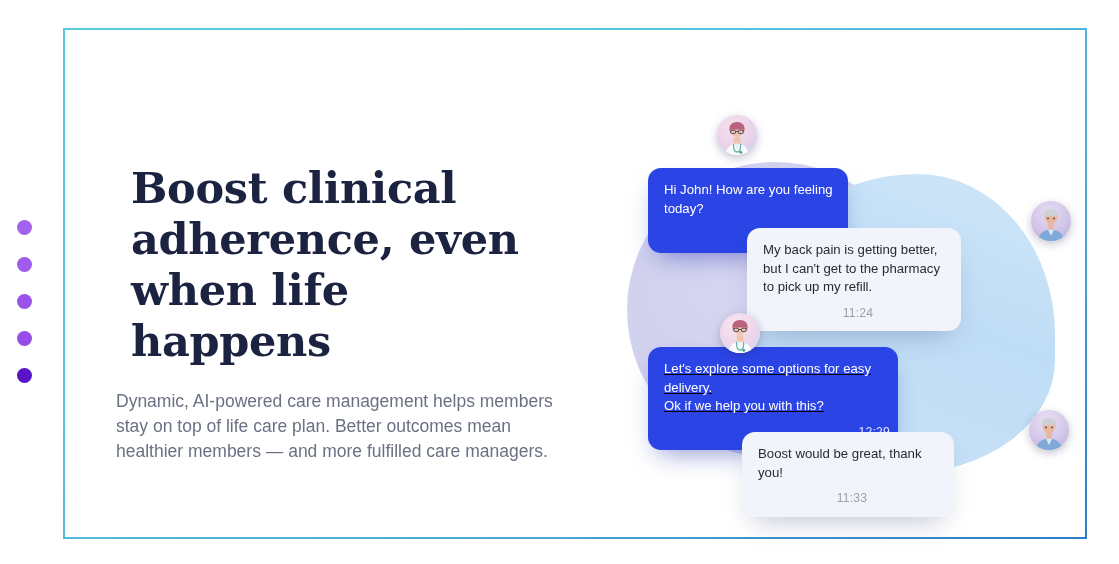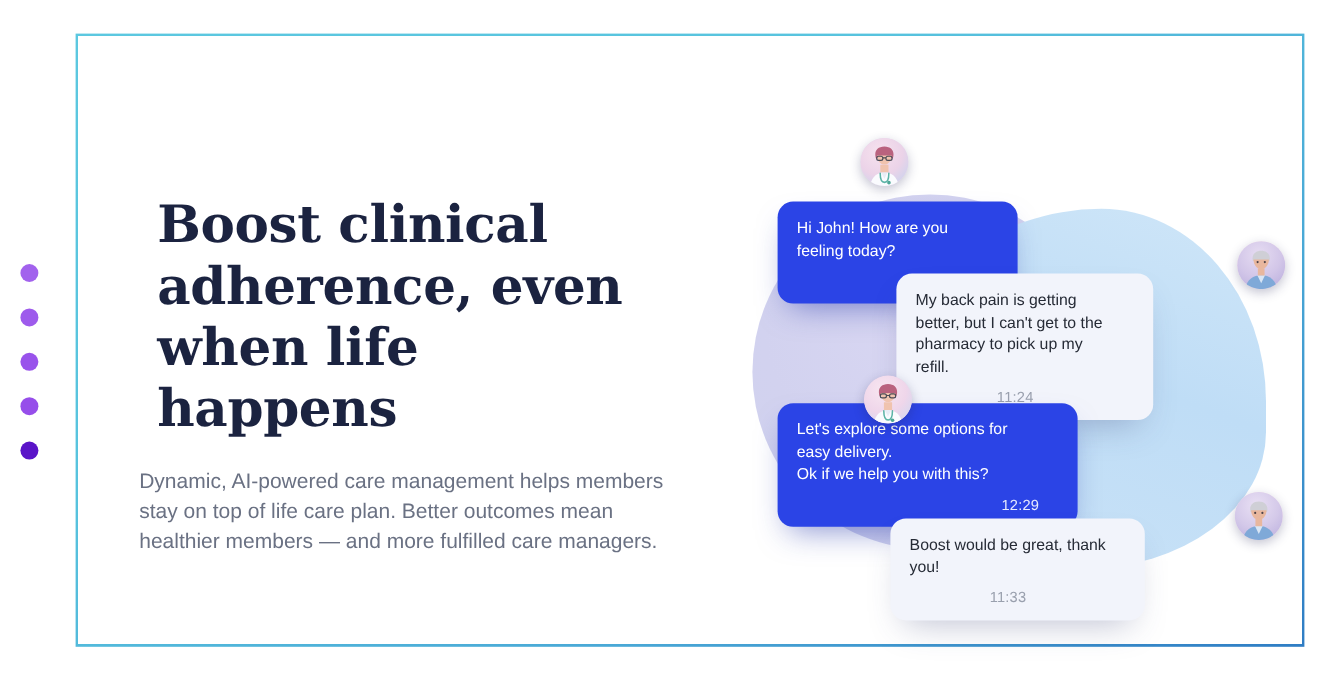--- a/index.html
+++ b/index.html
@@ -110,21 +110,21 @@
 
   .msg-row {
     position: absolute;
     display: flex;
     align-items: flex-start;
   }
   .bubble {
     position: relative;
     box-sizing: border-box;
     border-radius: 13px;
-    padding: 13px 32px 9px 16px;
+    padding: 13px 8px 9px 16px;
     font-size: 13.2px;
     line-height: 18.5px;
   }
   .bubble.blue {
     background: #2B44E6;
     color: #ffffff;
     box-shadow: 0 12px 26px -10px rgba(34, 52, 170, .55);
   }
   .bubble.light {
     background: #F2F4FB;
@@ -150,21 +150,21 @@
     border-radius: 50%;
     overflow: hidden;
     box-shadow: 0 3px 9px rgba(40, 40, 90, .28);
     background: #E9D6EC;
   }
   .avatar svg { display: block; width: 40px; height: 40px; }
 
   
   .m1 { left: 31px;  top: 98px;  }
   .m2 { left: 130px; top: 158px; }
-  .m3 { left: 31px;  top: 266px; }
+  .m3 { left: 31px;  top: 277px; text-decoration: underline; }
   .m4 { left: 125px; top: 362px; }
 
   .m1 .bubble { width: 200px; }
   .m2 .bubble { width: 214px; }
   .m3 .bubble { width: 250px; }
   .m4 .bubble { width: 212px; }
 
   .a1 { left: 100px; top: 45px;  }
   .a2 { left: 414px; top: 131px; }
   .a3 { left: 103px; top: 243px; }

